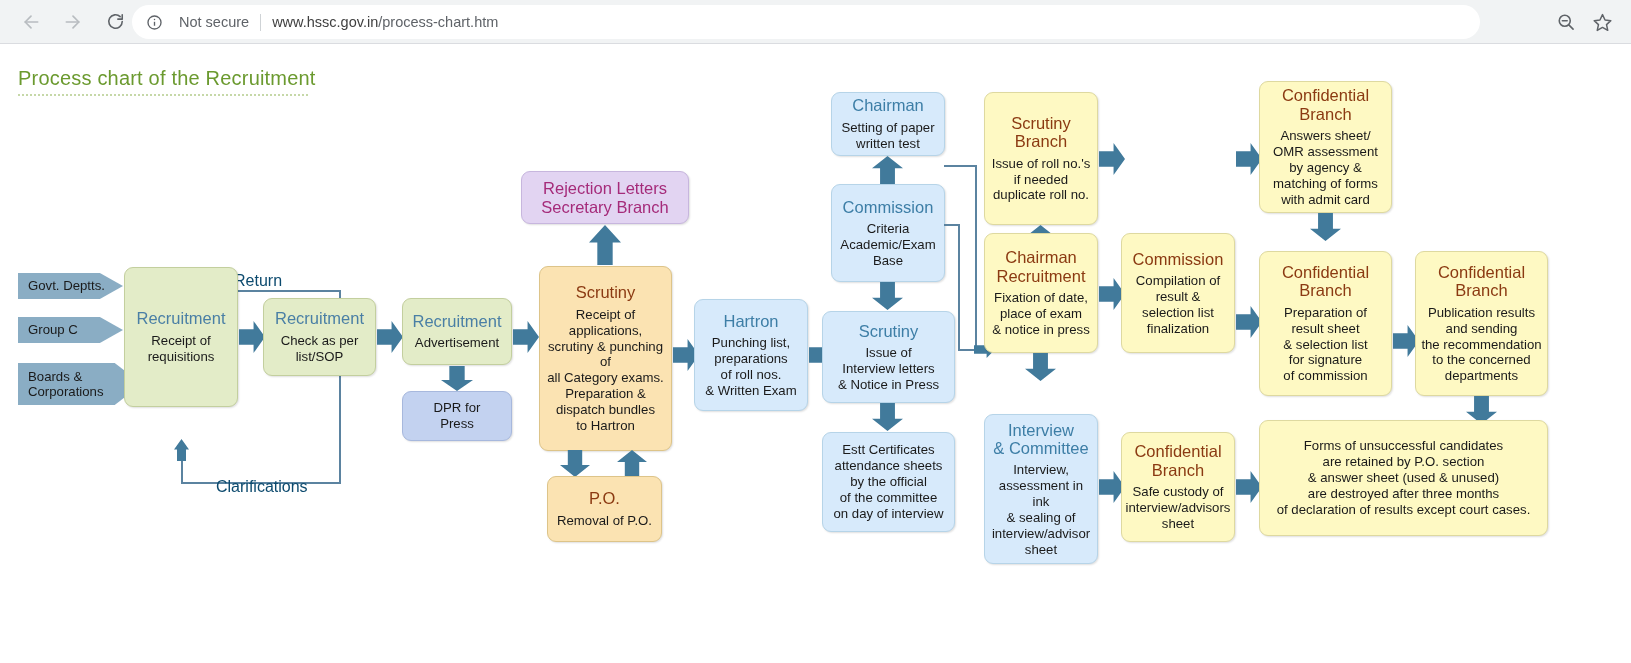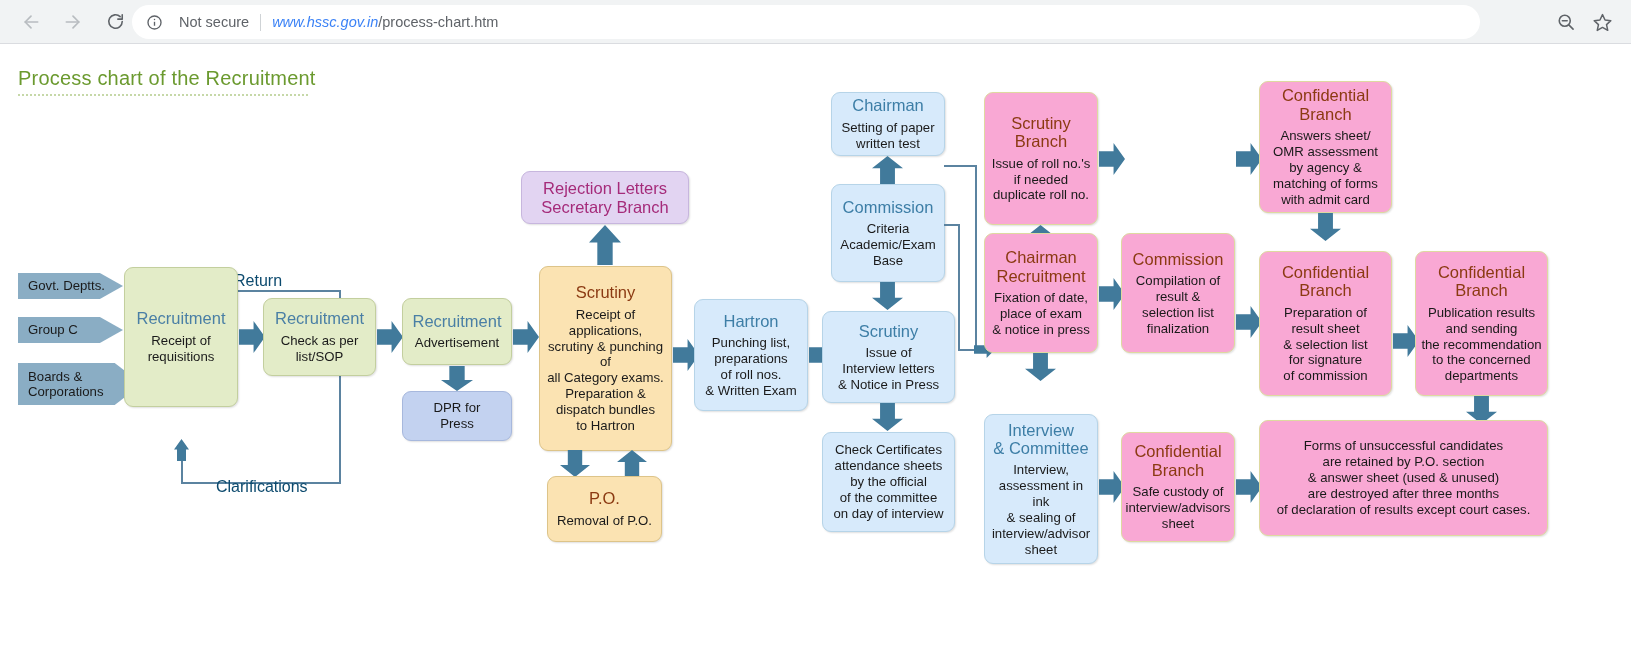--- a/index.html
+++ b/index.html
@@ -38,21 +38,21 @@
     padding: 0 14px;
   }
   #info-icon { flex: 0 0 auto; color: #5f6368; display:flex; align-items:center; }
   #not-secure-text {
     font-size: 14.5px; color: #5f6368; margin-left: 16px; white-space: nowrap;
   }
   #omnibox-divider {
     width: 1px; height: 17px; background: #cfd3d6; margin: 0 11px;
   }
   #url-text { font-size: 14.5px; white-space: nowrap; }
-  #url-text .host { color: #3b82f6; font-style: italic; }
+  #url-text .host { color: #404040; }
   #url-text .path { color: #5f6368; }
 
   #browser-actions {
     position: absolute; right: 10px; top: 0; height: 44px;
     display: flex; align-items: center; gap: 16px; padding-right: 8px;
   }
   #browser-actions .act { color: #5f6368; display:flex; align-items:center; }
 
   
   #page {
@@ -96,21 +96,21 @@
     white-space: pre-line;
   }
   .node.no-hdr .body { margin: 0; }
 
   
   .green  { background: #e3ecc8; border-color: #c3cf9e; }
   .green  .hdr { color: #4a7fa5; }
   .blue   { background: #d7eafb; border-color: #b6d4e8; }
   .blue   .hdr { color: #3d7ea6; }
   .blue2  { background: #c3d2f0; border-color: #a7b8dd; }
-  .yellow { background: #f9a8d4; border-color: #ded9a0; }
+  .yellow { background: #fef9c3; border-color: #ded9a0; }
   .yellow .hdr { color: #8b3a12; }
   .orange { background: #fbe3b2; border-color: #ddc489; }
   .orange .hdr { color: #8b3a12; }
   .purple { background: #e2d4f2; border-color: #c7b6de; }
   .purple .hdr { color: #a52b7a; }
 
   .pill-arrow {
     position: absolute;
     background: #8aadc4;
     display: flex; align-items: center;
@@ -316,21 +316,21 @@
     <div class="node blue" style="left:822px; top:267px; width:133px; height:92px;">
       <div class="hdr">Scrutiny</div>
       <div class="body">Issue of
 Interview letters
 &amp; Notice in Press</div>
     </div>
 
     <div class="fat down" style="left:872px; top:359px; width:31px; height:28px;"></div>
 
     <div class="node blue no-hdr" style="left:822px; top:388px; width:133px; height:100px;">
-      <div class="body">Check Certificates
+      <div class="body">Estt Certificates
 attendance sheets
 by the official
 of the committee
 on day of interview</div>
     </div>
 
     <div class="line h" style="left:944px; top:121px; width:33px;"></div>
     <div class="line v" style="left:975px; top:121px; height:185px;"></div>
     <div class="line h" style="left:958px; top:305px; width:19px;"></div>
     <div class="line v" style="left:958px; top:180px; height:126px;"></div>

